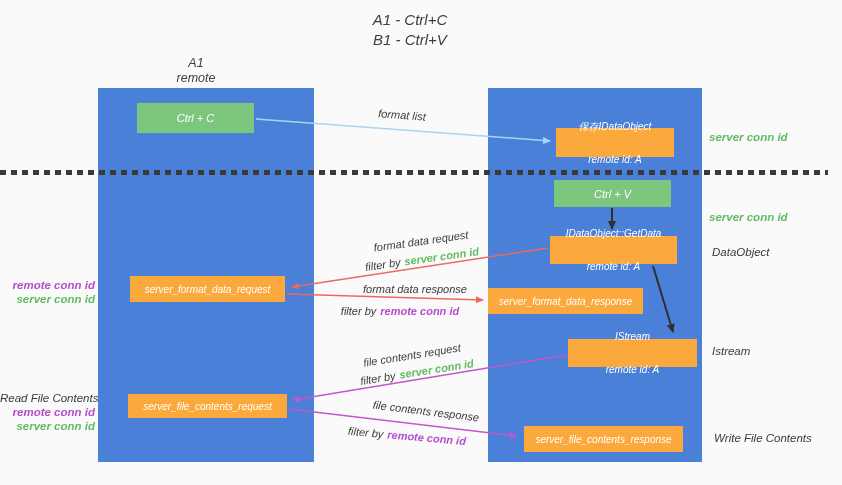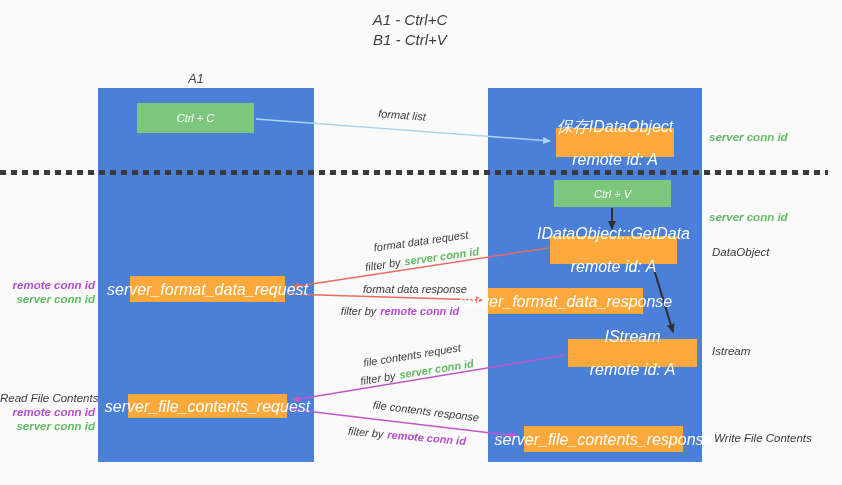--- a/index.html
+++ b/index.html
@@ -12,21 +12,21 @@
                  line-height:15px; color:#3f3f3f; }
 
   .lane { position:absolute; top:88px; height:374px; background:var(--lane-blue); }
 
   .dotted-line { position:absolute; left:0; top:170px; width:828px; height:5px;
     background:repeating-linear-gradient(90deg, #3a3a3a 0 6px, transparent 6px 11px); }
 
   .box { position:absolute; display:flex; flex-direction:column; align-items:center;
          justify-content:center; color:#fff; text-align:left; white-space:nowrap; }
   .box.green  { background:var(--box-green);  font-size:11px; }
-  .box.orange { background:var(--box-orange); font-size:16px; line-height:13px;gap:20px; }
+  .box.orange { background:var(--box-orange); font-size:10px; line-height:13px;gap:20px; }
 
   .arrows { position:absolute; left:0; top:0; }
 
   .arrow-label { position:absolute; font-size:11px; color:#3c3c3c; white-space:nowrap;
                  display:flex; gap:4px; }
   .green-text   { color:var(--text-green);   font-weight:bold; }
   .magenta-text { color:var(--text-magenta); font-weight:bold; }
 
   .side-label { position:absolute; font-size:11.5px; color:#3a3a3a; white-space:nowrap; }
   .side-label.bold-green   { color:var(--text-green);   font-weight:bold; }
@@ -39,21 +39,21 @@
 </head>
 <body>
 
 <div class="canvas">
 
   <div class="title">
     <div>A1 - Ctrl+C</div>
     <div>B1 - Ctrl+V</div>
   </div>
 
-  <div class="lane-header" style="left:96px; top:56px;margin-top:16px;">
+  <div class="lane-header" style="left:96px; top:56px;">
     <div>A1</div>
     <div>remote</div>
   </div>
 
   <div class="lane" style="left:98px; width:216px;"></div>
   <div class="lane" style="left:488px; width:214px;"></div>
 
   <div class="dotted-line"></div>
 
   <svg class="arrows" width="842" height="485" viewBox="0 0 842 485">

